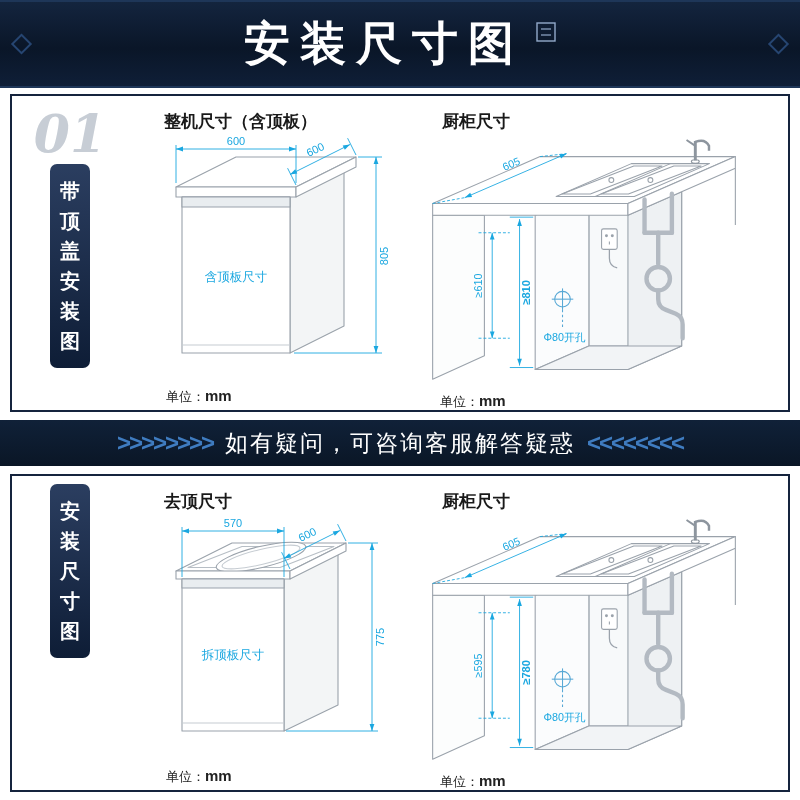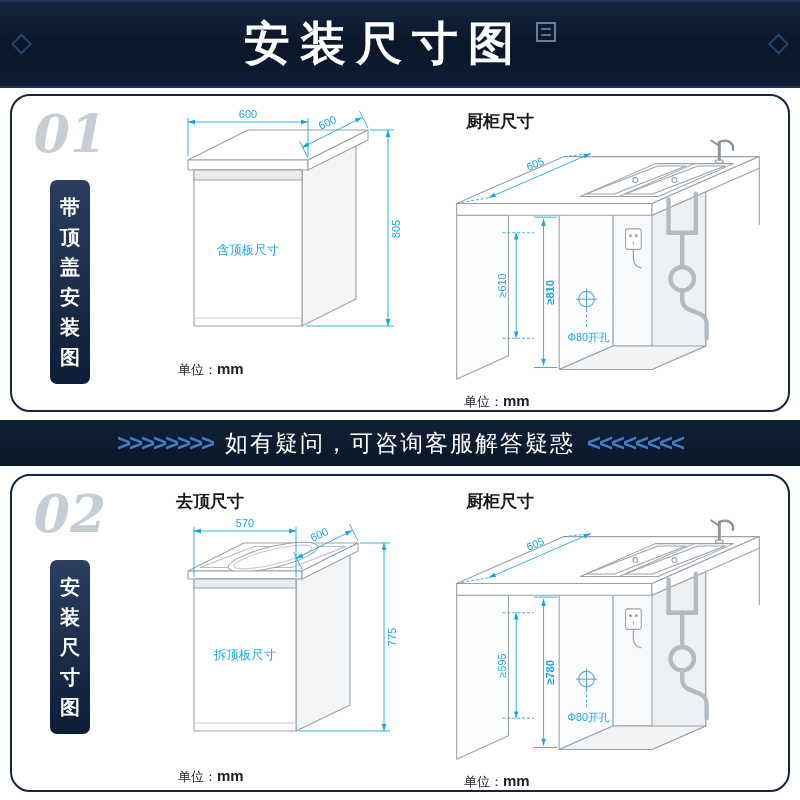--- a/index.html
+++ b/index.html
@@ -8,26 +8,26 @@
   
   .banner{height:88px;background:linear-gradient(180deg,#14253f 0%,#0a1628 55%,#0f1f38 100%);
     display:flex;align-items:center;justify-content:center;position:relative;
     box-shadow:inset 0 2px 0 #1e3658, inset 0 -2px 0 #1e3658;font-family:Liberation Serif, serif;}
   .banner-title{color:#fff;font-size:46px;font-weight:900;letter-spacing:10px;line-height:1;}
   .edge-deco{position:absolute;top:50%;width:11px;height:11px;border:2px solid #2c4d7e;transform:translateY(-50%) rotate(45deg);opacity:.85;}
   .edge-deco.left{left:14px;} .edge-deco.right{right:14px;}
   .seal{margin-left:12px;position:relative;top:-12px;}
 
   
-  .panel{margin:6px 10px 0 10px;border:2px solid #15243d;border-radius:20px;height:318px;
-    box-sizing:border-box;background:#fff;display:flex;overflow:hidden;padding:4px 6px;gap:12px;}
+  .panel{margin:6px 10px 0 10px;border:2px solid #15243d;border-radius:0;height:318px;
+    box-sizing:border-box;background:#fff;display:flex;overflow:hidden;padding:4px 6px;}
   .col-side{width:104px;display:flex;flex-direction:column;align-items:center;}
   .big-num{font-family:"DejaVu Serif",serif;font-style:italic;font-weight:700;font-size:52px;
     color:#c7cdd5;line-height:1;margin-top:8px;}
-  .v-badge{margin-top:20px;background:linear-gradient(180deg,#2b3e60,#0e1d36);border-radius:7px;
+  .v-badge{margin-top:4px;background:linear-gradient(180deg,#2b3e60,#0e1d36);border-radius:7px;
     padding:12px 6px;width:28px;color:#fff;font-size:20px;font-weight:700;line-height:1.5;
     word-break:break-all;text-align:center;}
   .col-machine{width:262px;margin-left:26px;padding-top:8px;}
   .col-cabinet{flex:1;margin-left:8px;padding-top:8px;}
   .blk-title{font-size:17px;font-weight:700;color:#191919;margin:2px 0 2px 16px;}
   .col-cabinet .blk-title{margin-left:24px;}
   .unit{font-size:13px;color:#222;margin:12px 0 0 18px;}
   .unit b{font-size:15px;}
   .col-cabinet .unit{margin-left:22px;margin-top:-2px;}
 
@@ -128,20 +128,21 @@
   <span class="edge-deco right"></span>
 </div>
 
 <div class="panel">
   <div class="col-side">
     <div class="big-num">01</div>
     <div class="v-badge">带顶盖安装图</div>
   </div>
 
   <div class="col-machine">
+    <div class="blk-title">整机尺寸（含顶板）</div>
     <svg viewBox="0 0 250 240" width="250" height="240">
       <g stroke="#9aa2ab" stroke-width="1.1" fill="#ffffff" stroke-linejoin="round">
         <polygon points="88,22 208,22 148,52 28,52"></polygon>
         <polygon points="142,62 196,35 196,191 142,218" fill="#f3f5f6"></polygon>
         <rect x="28" y="52" width="120" height="10"></rect>
         <polygon points="148,52 208,22 208,32 148,62"></polygon>
         <rect x="34" y="62" width="108" height="156"></rect>
         <rect x="34" y="62" width="108" height="10" fill="#e9edf0"></rect>
         <line x1="34" y1="210" x2="142" y2="210" stroke="#c6cbd1"></line>
       </g>
@@ -186,21 +187,20 @@
 </div>
 
 <div class="divider">
   <span class="arrows">&gt;&gt;&gt;&gt;&gt;&gt;&gt;&gt;</span>
   <span class="d-text">如有疑问，可咨询客服解答疑惑</span>
   <span class="arrows">&lt;&lt;&lt;&lt;&lt;&lt;&lt;&lt;</span>
 </div>
 
 <div class="panel second">
   <div class="col-side">
-    <div class="big-num">02</div>
     <div class="v-badge">安装尺寸图</div>
   </div>
 
   <div class="col-machine">
     <div class="blk-title">去顶尺寸</div>
     <svg viewBox="0 0 250 240" width="250" height="240">
       <g stroke="#9aa2ab" stroke-width="1.1" fill="#ffffff" stroke-linejoin="round">
         <polygon points="84,28 198,28 142,56 28,56"></polygon>
         <polygon points="94,31.5 186,31.5 132,52.5 40,52.5" stroke="#b7bec5" fill="none"></polygon>
         <ellipse cx="113" cy="42" rx="46" ry="10.5" transform="rotate(-13.5 113 42)"></ellipse>

